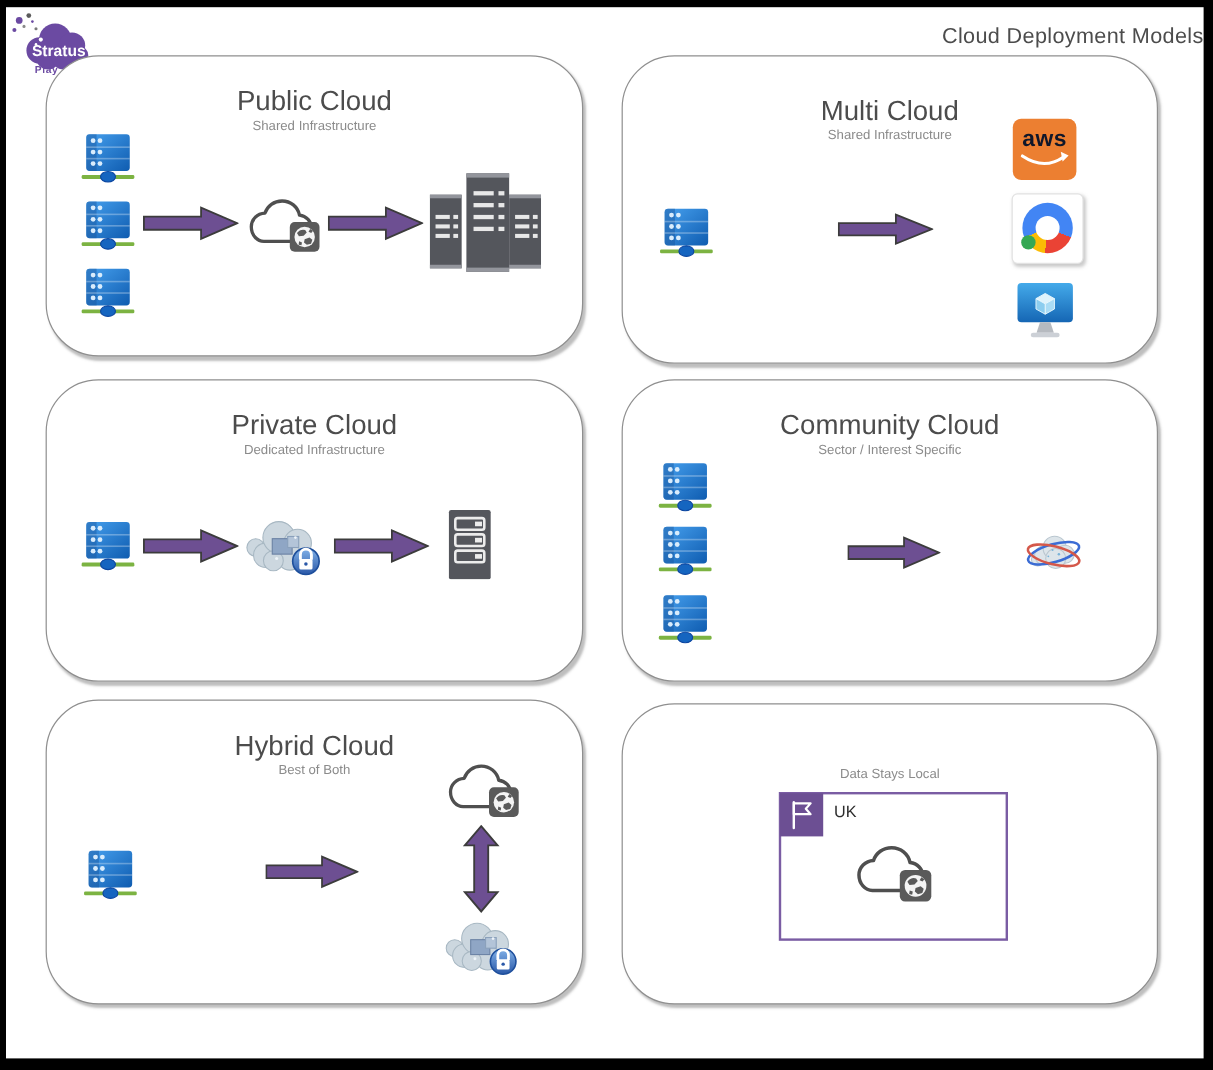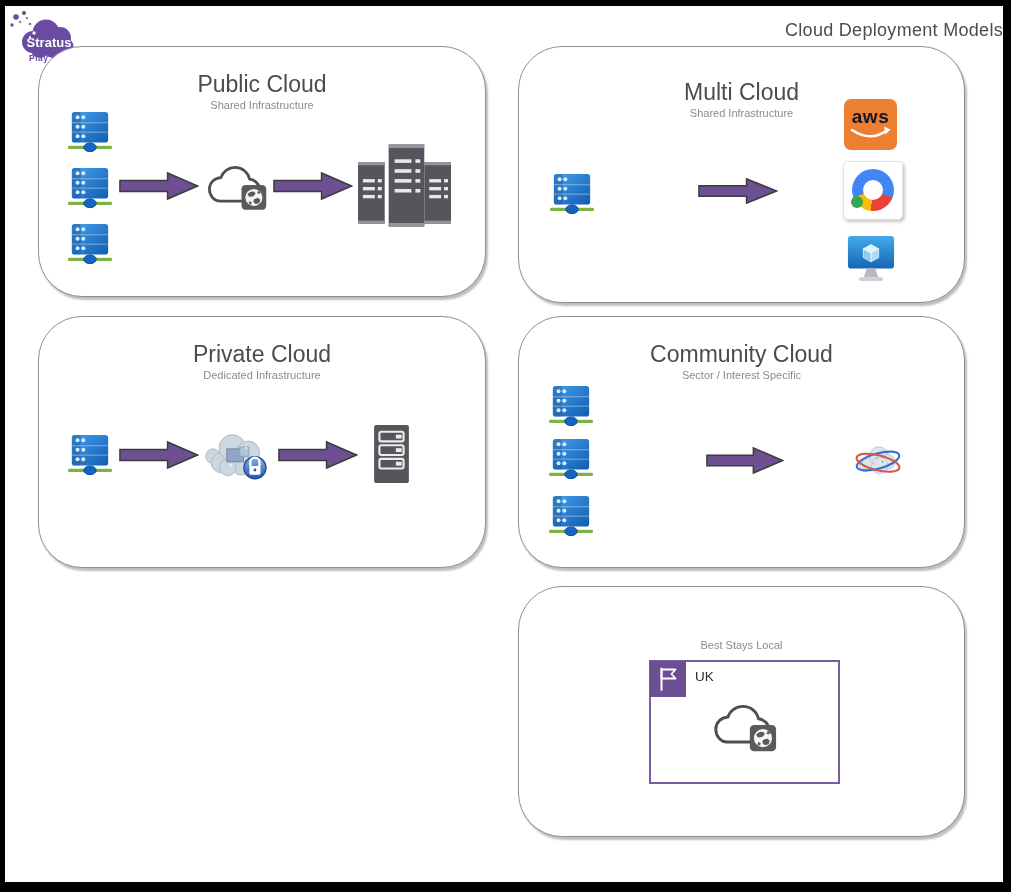--- a/index.html
+++ b/index.html
@@ -317,23 +317,42 @@
           <use href="#sym-server"></use>
         </svg>
     <svg class="abs" style="left:187px;top:129px;width:78px;height:29px">
           <use href="#sym-arrow-h"></use>
         </svg>
     <svg class="abs" style="left:333px;top:122px;width:52px;height:44px">
           <use href="#sym-community"></use>
         </svg>
   </div>
 
+  <div class="panel" style="left:33px;top:577px;width:446px;height:252px;">
+    <div class="panel-title">Hybrid Cloud</div>
+    <div class="panel-sub">Best of Both</div>
+    <svg class="abs" style="left:30px;top:124px;width:46px;height:42px">
+          <use href="#sym-server"></use>
+        </svg>
+    <svg class="abs" style="left:182px;top:128px;width:78px;height:29px">
+          <use href="#sym-arrow-h"></use>
+        </svg>
+    <svg class="abs" style="left:330px;top:44px;width:66px;height:58px">
+          <use href="#sym-cloud-globe"></use>
+        </svg>
+    <svg class="abs" style="left:346px;top:103px;width:32px;height:74px">
+          <use href="#sym-arrow-v"></use>
+        </svg>
+    <svg class="abs" style="left:328px;top:176px;width:70px;height:55px">
+          <use href="#sym-cloud-lock"></use>
+        </svg>
+  </div>
 
   <div class="panel" style="left:513px;top:580px;width:445px;height:249px;">
-    <div class="panel-sub">Best Stays Local</div>
+    <div class="panel-sub">Data Stays Local</div>
     <div class="region-box" style="left:130px;top:73px;width:187px;height:120px;">
       <div class="region-corner">
         <svg style="position:absolute;left:1px;top:1px;width:34px;height:34px">
               <use href="#sym-flag"></use>
             </svg>
       </div>
       <div class="region-label">UK</div>
       <svg class="abs" style="left:58px;top:33px;width:70px;height:62px">
             <use href="#sym-cloud-globe"></use>
           </svg>

